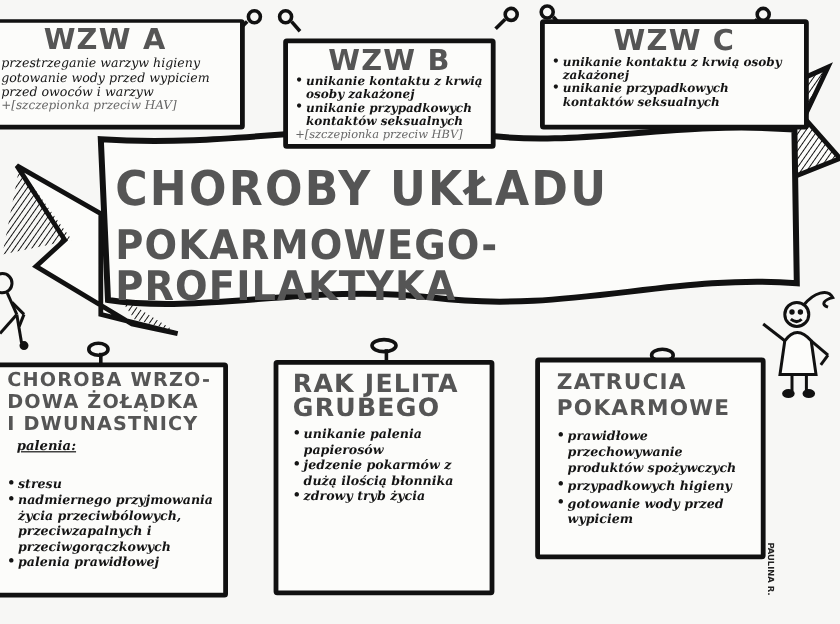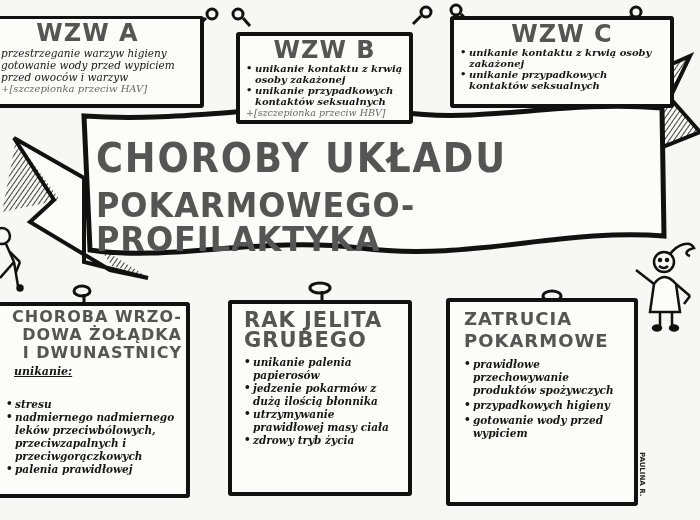--- a/index.html
+++ b/index.html
@@ -122,47 +122,46 @@
 
 <div class="card" style="left:450px; top:16px; width:224px; height:92px; padding:2px 6px;">
   <div class="card-title" style="font-size:24px; text-align:center;">WZW C</div>
   <ul class="bullets hand" style="margin-top:1px; font-size:10px; line-height:11px;">
     <li>unikanie kontaktu z krwią osoby zakażonej</li>
     <li>unikanie przypadkowych kontaktów seksualnych</li>
   </ul>
 </div>
 
 <div class="card" style="left:-4px; top:302px; width:194px; height:196px; padding:2px 4px 2px 6px;">
-  <div class="card-title" style="font-size:16px; line-height:18px;text-align:right;">
+  <div class="card-title" style="font-size:16px; line-height:18px;">
     <div>CHOROBA WRZO-</div>
     <div>DOWA ŻOŁĄDKA</div>
     <div>I DWUNASTNICY</div>
   </div>
-  <div class="hand" style="margin:4px 0 0 8px; font-weight:bold; text-decoration:underline; font-size:11px;">unikanie:</div>
+  <div class="hand" style="margin:4px 0 0 8px; font-weight:bold; text-decoration:underline; font-size:11px;">palenia:</div>
   <ul class="bullets hand" style="margin-top:20px; font-size:10.5px; line-height:13px;">
     <li>stresu</li>
-    <li>nadmiernego nadmiernego leków przeciwbólowych, przeciwzapalnych i przeciwgorączkowych</li>
+    <li>nadmiernego przyjmowania życia przeciwbólowych, przeciwzapalnych i przeciwgorączkowych</li>
     <li>palenia prawidłowej</li>
   </ul>
 </div>
 
 <div class="card" style="left:228px; top:300px; width:184px; height:196px; padding:6px 6px 2px 12px;">
   <div class="card-title" style="font-size:21px; line-height:20px;">
     <div>RAK JELITA</div>
     <div>GRUBEGO</div>
   </div>
   <ul class="bullets hand" style="margin-top:6px; font-size:10.5px; line-height:13px;">
     <li>unikanie palenia papierosów</li>
     <li>jedzenie pokarmów z dużą ilością błonnika</li>
-    <li>utrzymywanie prawidłowej masy ciała</li>
     <li>zdrowy tryb życia</li>
   </ul>
 </div>
 
-<div class="card" style="left:446px; top:298px; width:192px; height:208px; padding:6px 6px 2px 14px;">
+<div class="card" style="left:446px; top:298px; width:192px; height:168px; padding:6px 6px 2px 14px;">
   <div class="card-title" style="font-size:18px; line-height:22px;">
     <div>ZATRUCIA</div>
     <div>POKARMOWE</div>
   </div>
   <ul class="bullets hand" style="margin-top:6px; font-size:10.5px; line-height:13px; width:150px;">
     <li style="margin-bottom:2px;">prawidłowe przechowywanie produktów spożywczych</li>
     <li style="margin-bottom:2px;">przypadkowych higieny</li>
     <li>gotowanie wody przed wypiciem</li>
   </ul>
 </div>

